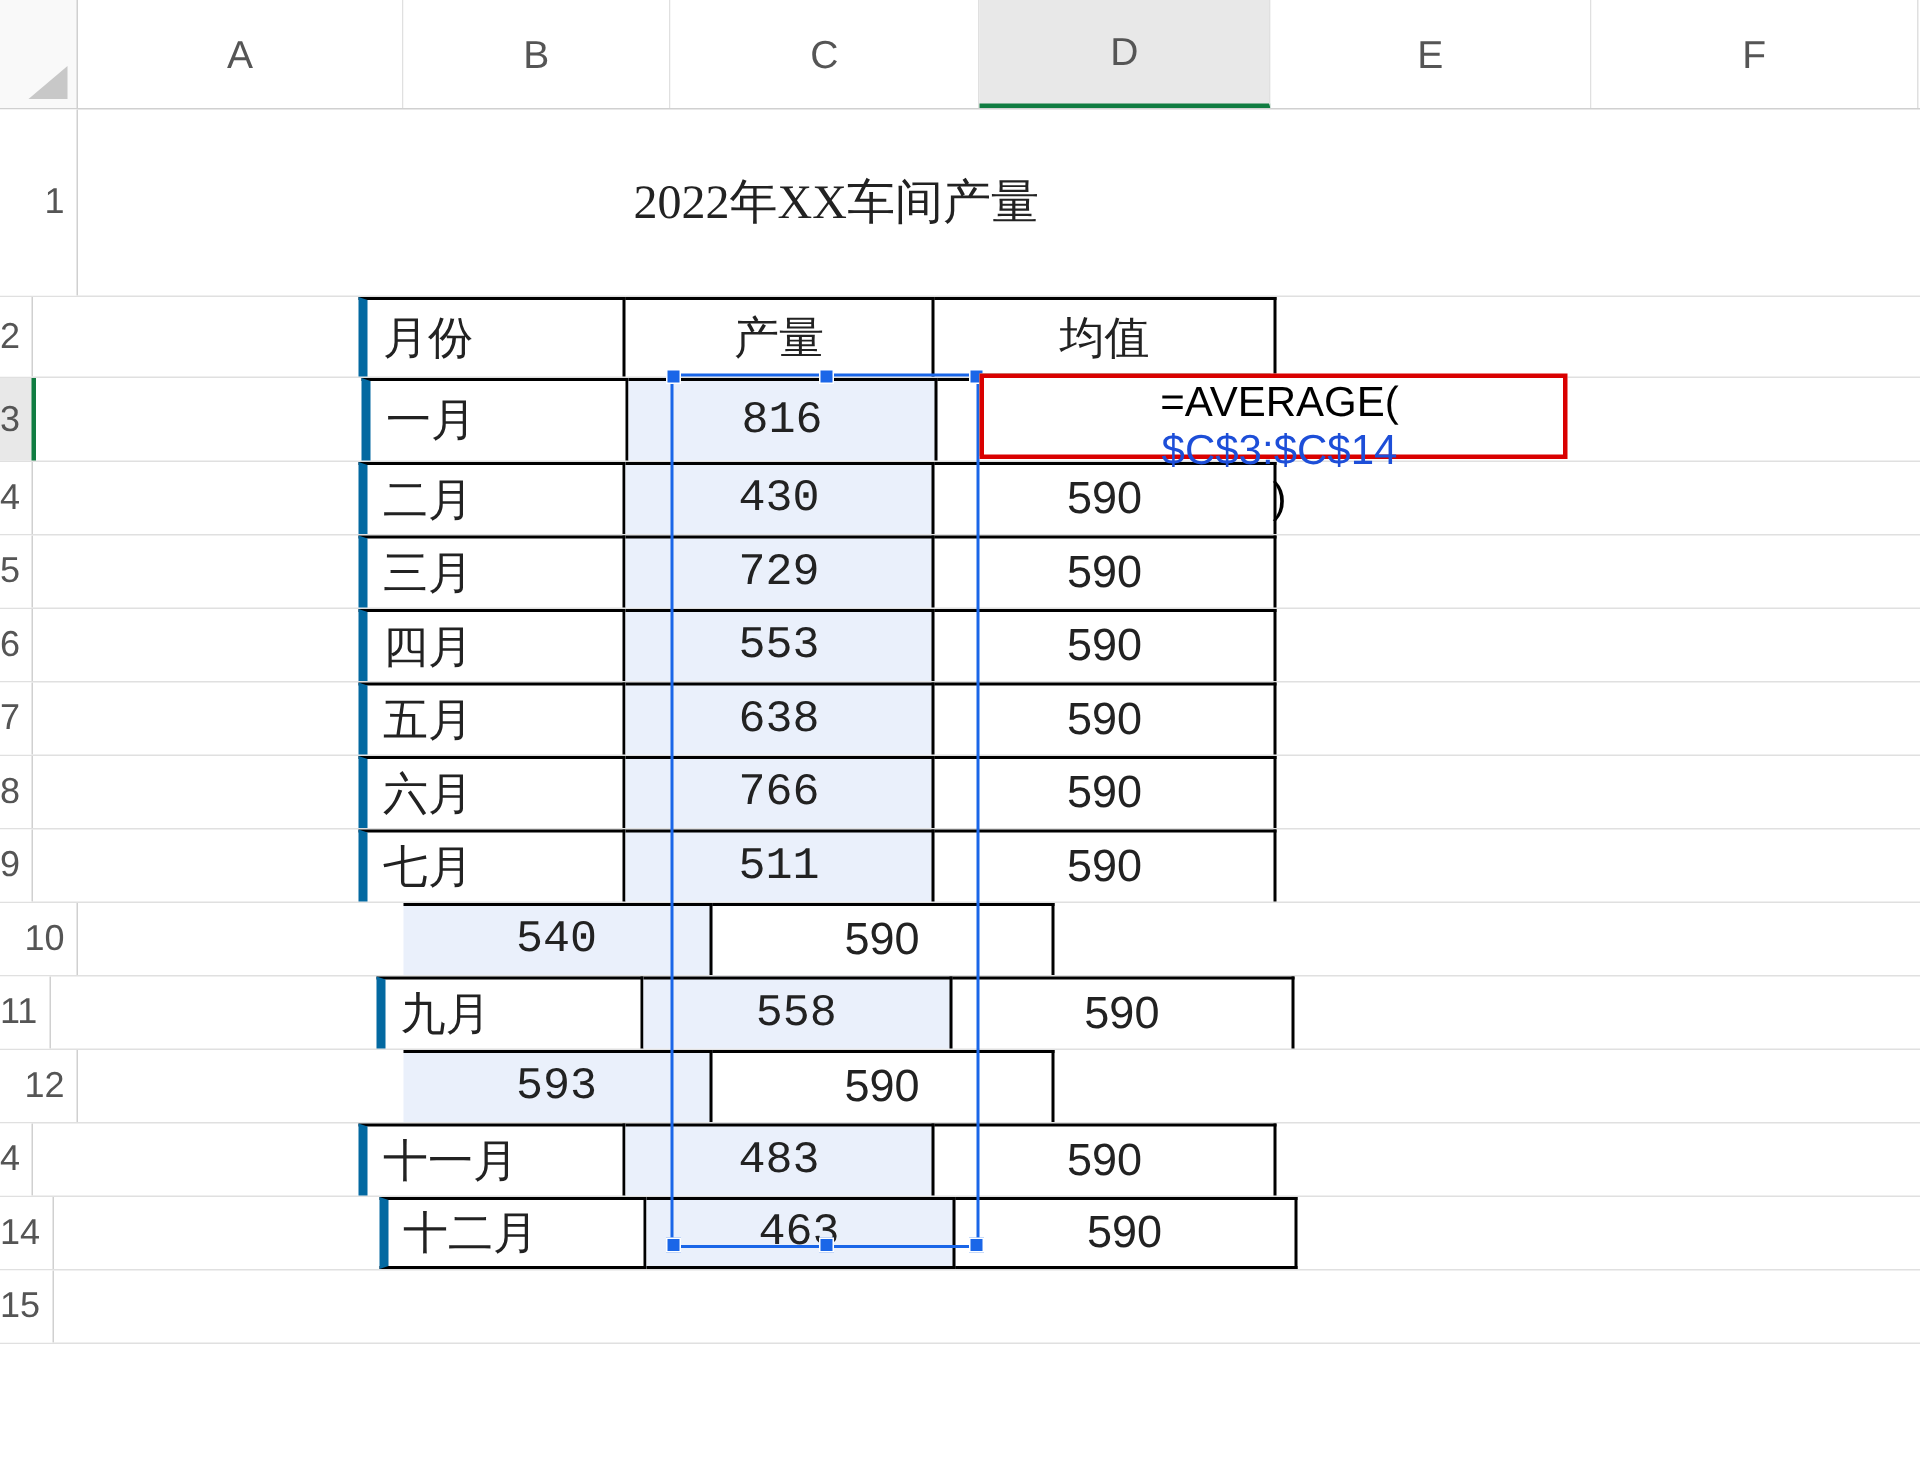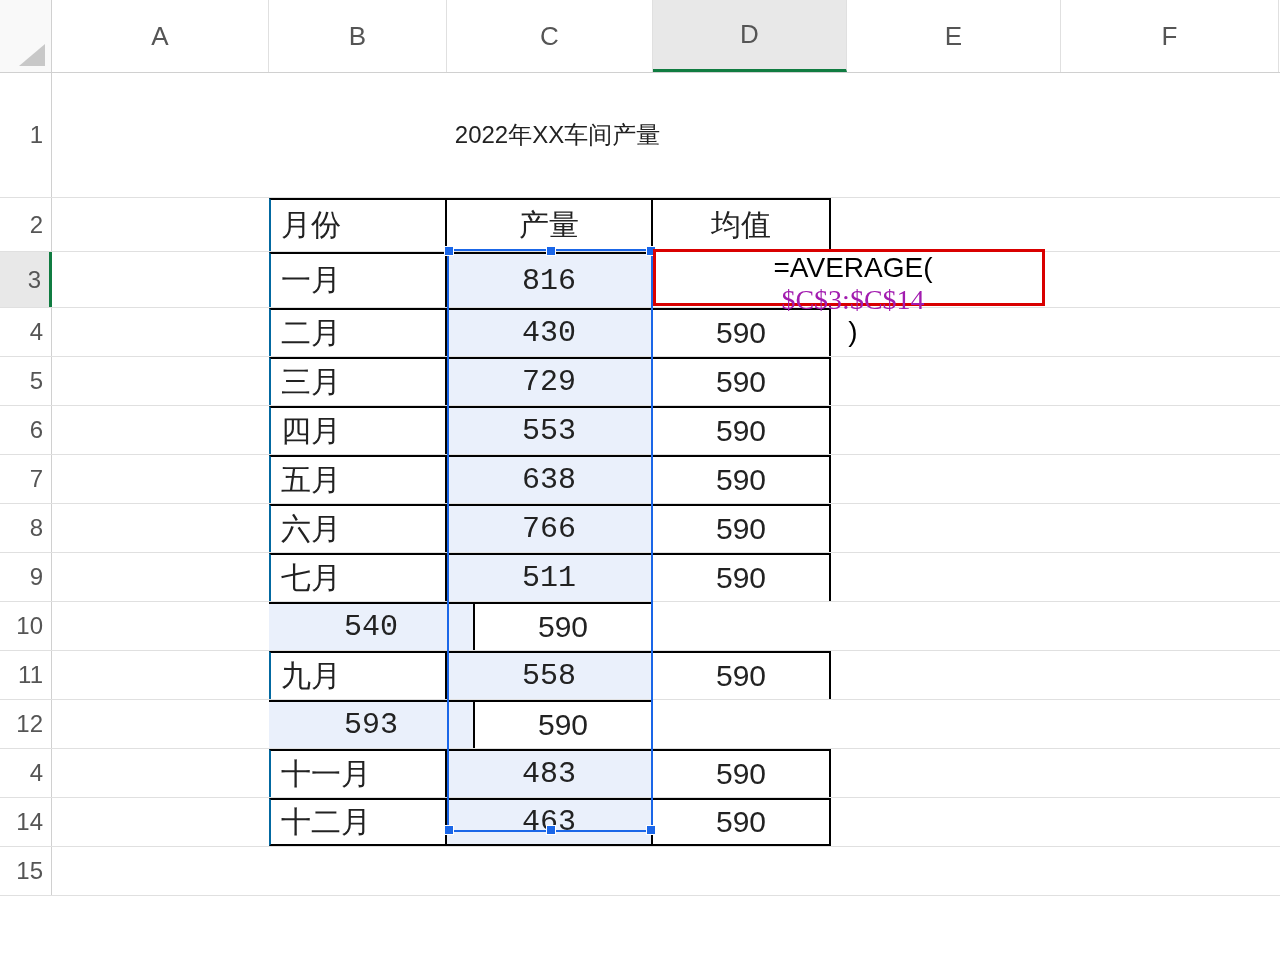--- a/index.html
+++ b/index.html
@@ -93,33 +93,34 @@
     display: flex;
     align-items: center;
     padding: 0 10px;
     font-size: 30px;
     color: #222;
     border-right: 1px solid transparent;
   }
   .cell.w-A { width: 217px; }
   .cell.w-B { width: 178px; }
   .cell.w-C { width: 206px; }
-  .cell.w-D { width: 178px; }
+  .cell.w-D { width: 228px; }
   .cell.w-E { width: 214px; }
   .cell.w-F { width: 218px; }
   .center { justify-content: center; }
   .title-cell {
     width: 578px; 
-    font-size: 24px;
+    font-size: 32px;
     justify-content: center;
+    font-family: Liberation Serif, serif;
   }
   .bordered-r { border-right: 2px solid #000; }
   .bordered-b { border-bottom: 2px solid #000; }
   .bordered-t { border-top: 2px solid #000; }
-  .bordered-l { border-left: 2px solid #0369a1; }
+  .bordered-l { border-left: 6px solid #0369a1; }
   .selected-range {
     background: #eaf0fb;
     font-family: Liberation Mono, monospace;
   }
   
   .range-frame {
     position: absolute;
     border: 2.5px solid #1a66e8;
     pointer-events: none;
     left: 447px; 
@@ -166,21 +167,21 @@
     display: flex;
     align-items: center;
     padding-left: 8px;
     font-size: 28px;
     z-index: 5;
     box-sizing: border-box;
     flex-direction: column;
   }
   .formula-overlay .fn   { color: #000; }
   .formula-overlay .paren{ color: #000; }
-  .formula-overlay .ref  { color: #a21caf; font-family: Liberation Serif, serif; }
+  .formula-overlay .ref  { color: #1d4ed8; }
   
 </style>
 </head>
 <body>
 
 <div class="grid">
 
   <div class="colheaders">
     <div class="corner"></div>
     <div class="colhead w-A">A</div>

